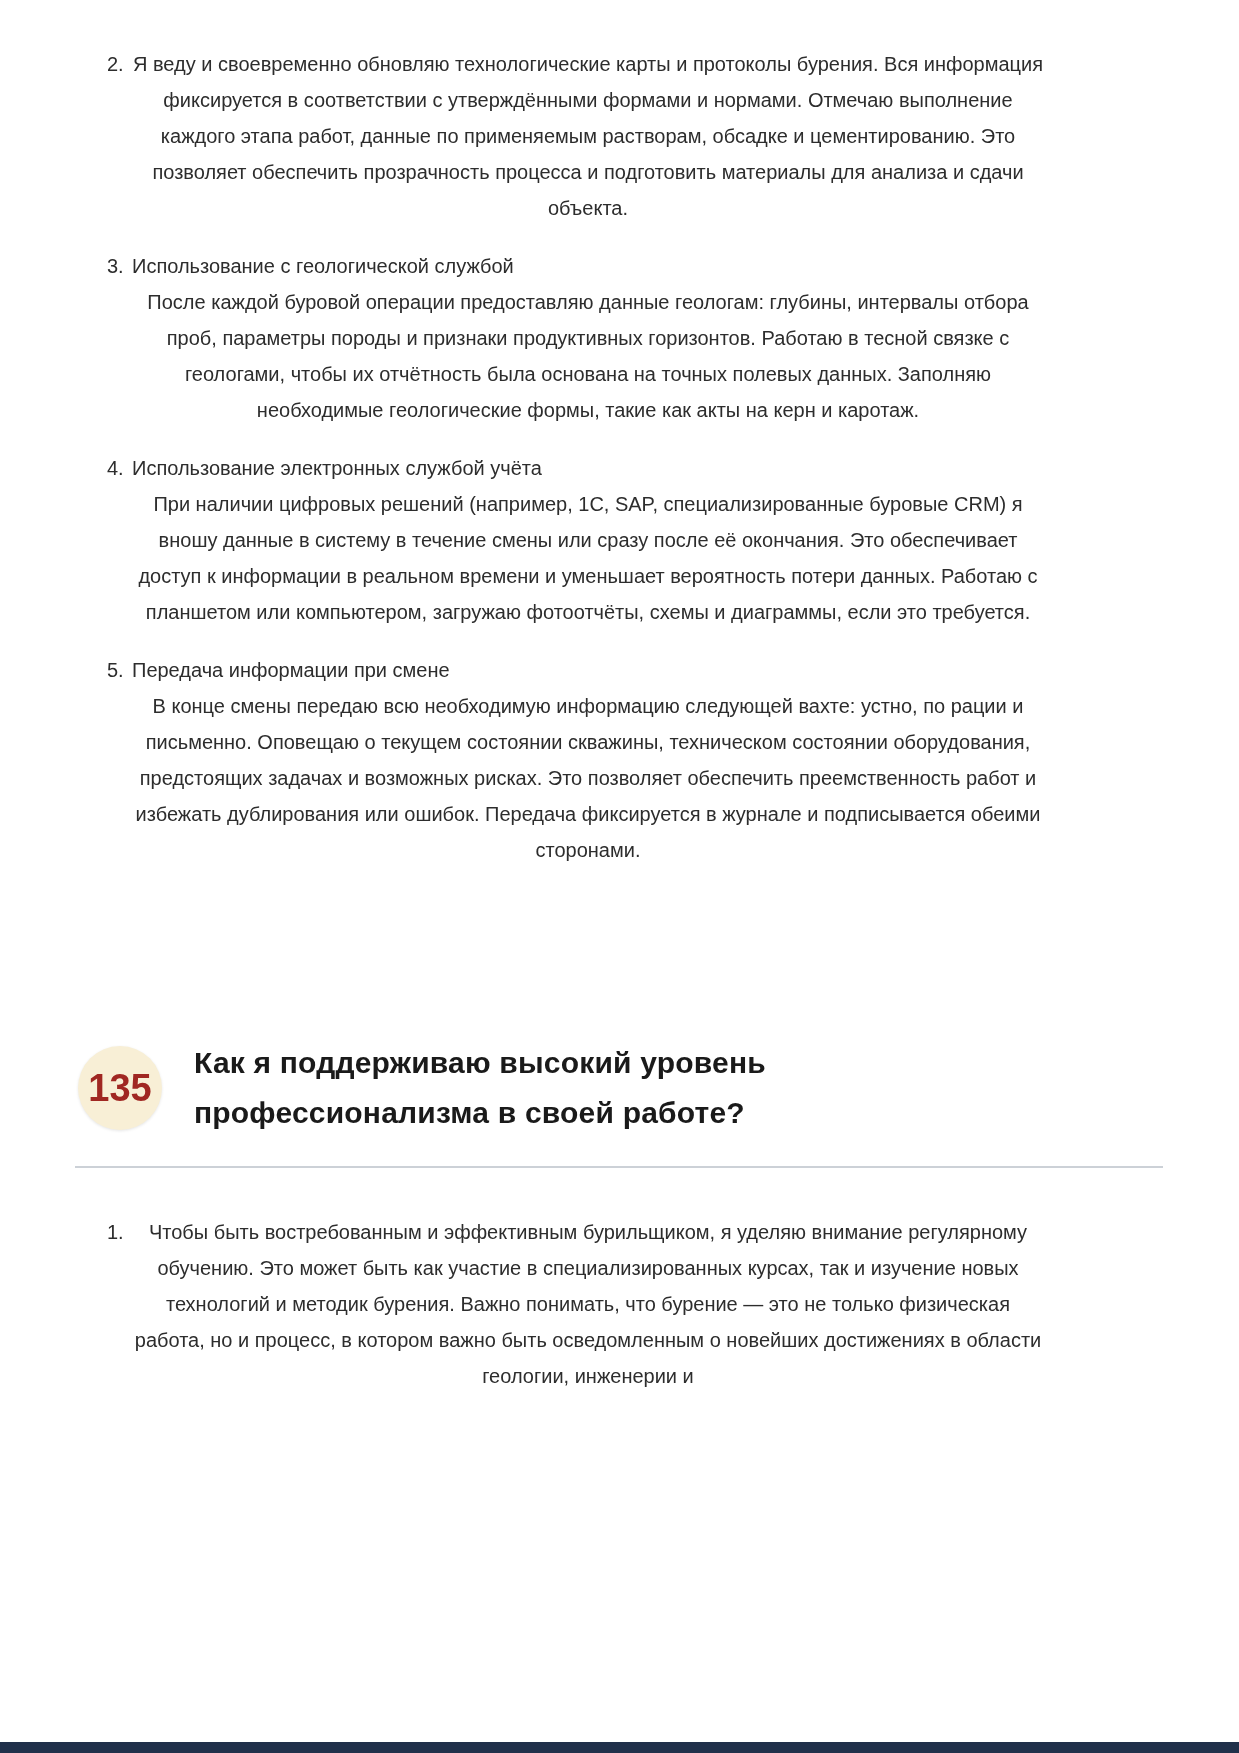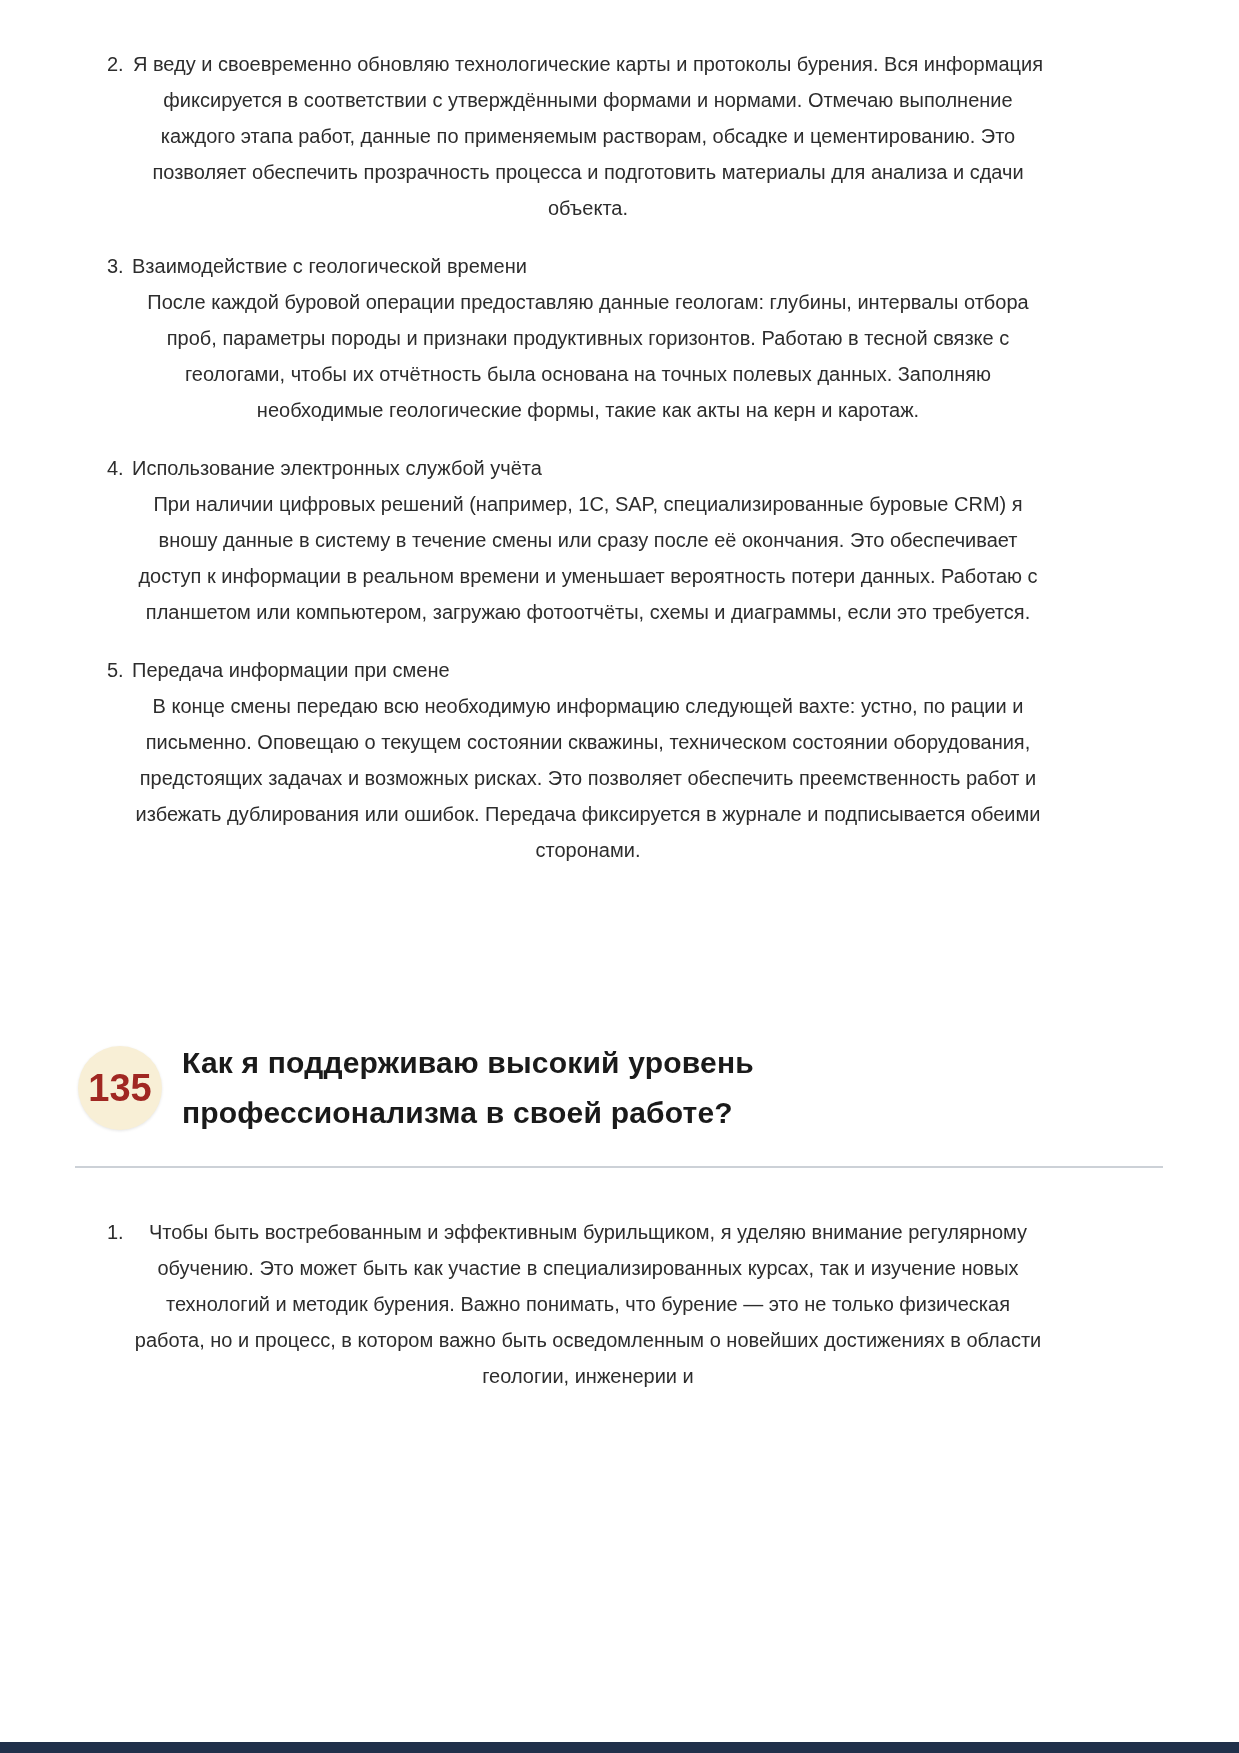--- a/index.html
+++ b/index.html
@@ -22,21 +22,21 @@
     line-height: 36px;
   }
   .item .num { position: absolute; left: 0; top: 0; }
   .item.bold .item-title { font-weight: bold; color: #1f1f1f; }
   .item-body { color: #2d2d2d; text-align: center; }
 
   .section {
     display: flex;
     align-items: flex-start;
     margin: 170px 0 0 78px;
-    gap: 20px;
+    gap: 32px;
   }
   .badge {
     flex: 0 0 auto;
     width: 84px;
     height: 84px;
     border-radius: 50%;
     background: #f8efd6;
     color: #a02722;
     font-weight: bold;
     font-size: 38px;
@@ -77,21 +77,21 @@
 
   <div class="content">
 
     <div class="item">
       <span class="num">2.</span>
       <div class="item-body">Я веду и своевременно обновляю технологические карты и протоколы бурения. Вся информация фиксируется в соответствии с утверждёнными формами и нормами. Отмечаю выполнение каждого этапа работ, данные по применяемым растворам, обсадке и цементированию. Это позволяет обеспечить прозрачность процесса и подготовить материалы для анализа и сдачи объекта.</div>
     </div>
 
     <div class="item">
       <span class="num">3.</span>
-      <div class="item-title">Взаимодействие с геологической времени</div>
+      <div class="item-title">Использование с геологической службой</div>
       <div class="item-body">После каждой буровой операции предоставляю данные геологам: глубины, интервалы отбора проб, параметры породы и признаки продуктивных горизонтов. Работаю в тесной связке с геологами, чтобы их отчётность была основана на точных полевых данных. Заполняю необходимые геологические формы, такие как акты на керн и каротаж.</div>
     </div>
 
     <div class="item">
       <span class="num">4.</span>
       <div class="item-title">Использование электронных службой учёта</div>
       <div class="item-body">При наличии цифровых решений (например, 1С, SAP, специализированные буровые CRM) я вношу данные в систему в течение смены или сразу после её окончания. Это обеспечивает доступ к информации в реальном времени и уменьшает вероятность потери данных. Работаю с планшетом или компьютером, загружаю фотоотчёты, схемы и диаграммы, если это требуется.</div>
     </div>
 
     <div class="item">

